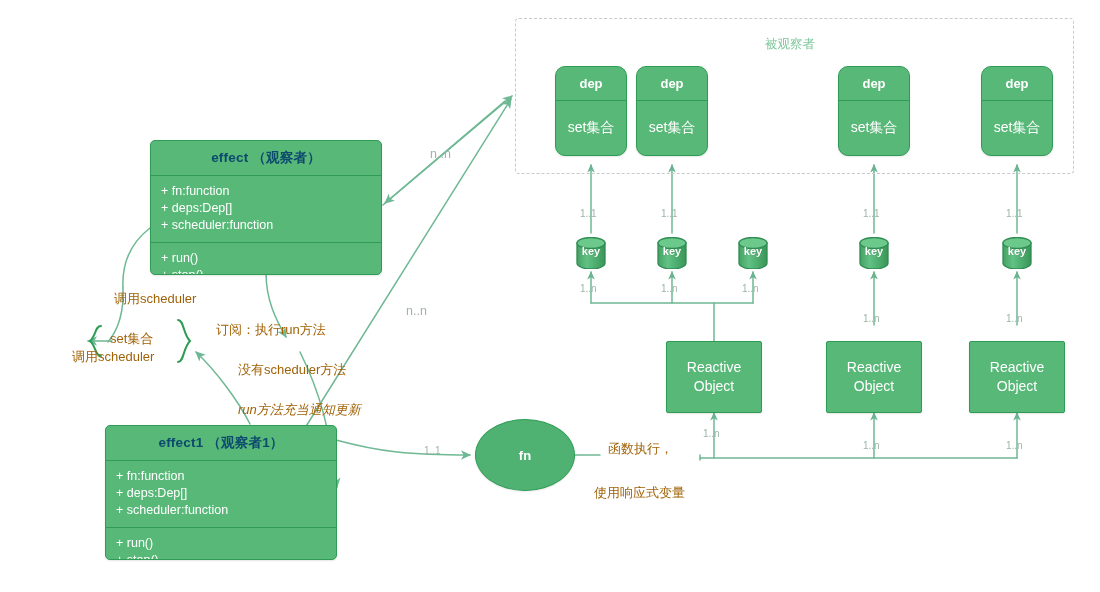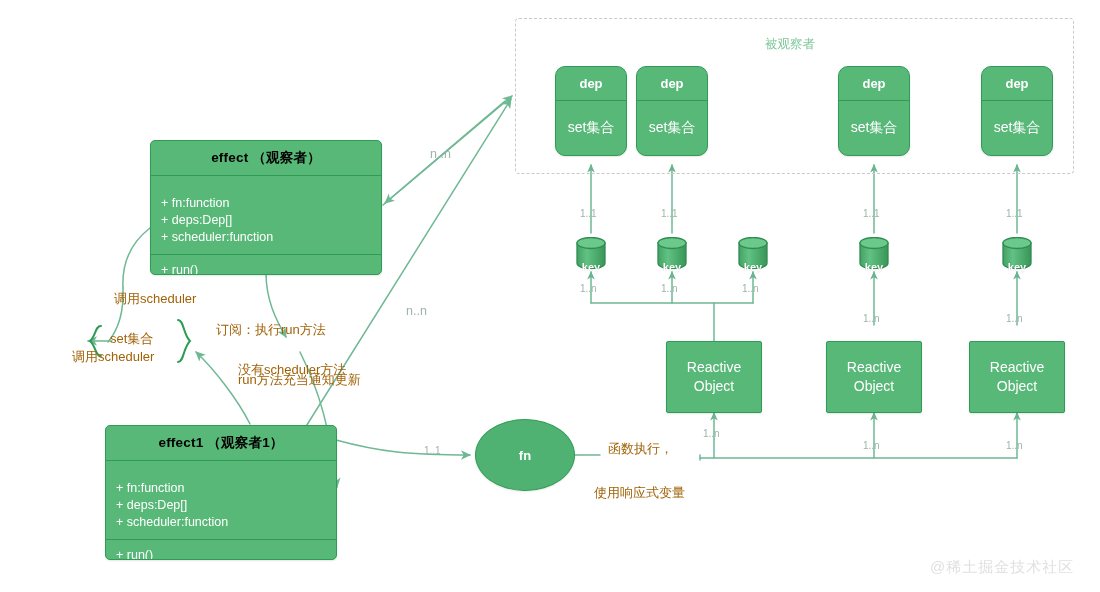--- a/index.html
+++ b/index.html
@@ -11,25 +11,25 @@
   svg.layer{position:absolute;left:0;top:0;width:1100px;height:592px;pointer-events:none;}
 
   
   .uml{
     position:absolute;box-sizing:border-box;
     border:1.5px solid #2f9c55;border-radius:5px;
     background:#58b878;overflow:hidden;
     box-shadow:0 1px 2px rgba(0,0,0,.10);
   }
   .uml .title{
-    text-align:center;color:#000000;font-weight:bold;font-size:13.5px;
+    text-align:center;color:#0c4a6e;font-weight:bold;font-size:13.5px;
     padding:8px 0 8px;border-bottom:1.4px solid #2f9c55;letter-spacing:.2px;
   }
   .uml .attrs{
-    padding:7px 10px 8px;border-bottom:1.4px solid #2f9c55;margin-top:12px;
+    padding:7px 10px 8px;border-bottom:1.4px solid #2f9c55;
   }
   .uml .ops{padding:7px 10px 8px;}
   .uml .row{
     color:#ffffff;font-size:12.5px;line-height:17px;white-space:nowrap;
   }
 
   
   .dep{
     position:absolute;box-sizing:border-box;width:72px;height:90px;
     border:1.5px solid #2f9c55;border-radius:10px;background:#58b878;
@@ -43,21 +43,21 @@
   .dep .dbody{
     flex:1;display:flex;align-items:center;justify-content:center;
     color:#fff;font-size:14px;
   }
 
   
   .keycyl{
     position:absolute;width:32px;height:32px;
   }
   .keycyl .klabel{
-    position:absolute;left:0;top:16px;width:32px;height:28px;
+    position:absolute;left:0;top:0;width:32px;height:28px;
     display:flex;align-items:center;justify-content:center;
     color:#ffffff;font-size:11px;font-weight:bold;z-index:3;
     text-shadow:0 0 1px rgba(0,0,0,.25);
   }
 
   
   .robj{
     position:absolute;box-sizing:border-box;width:96px;height:72px;
     border:1.5px solid #2f9c55;border-radius:2px;background:#58b878;
     display:flex;align-items:center;justify-content:center;text-align:center;
@@ -295,20 +295,19 @@
   <div class="txt" style="left:406px;top:303px;color:#9db5a8;font-size:12.5px;">n..n</div>
 
   <div class="txt" style="left:114px;top:290px;">调用scheduler</div>
 
   <div class="txt" style="left:110px;top:330px;">set集合</div>
   <div class="txt" style="left:72px;top:348px;">调用scheduler</div>
 
   <div class="txt" style="left:216px;top:321px;">订阅：执行run方法</div>
 
   <div class="txt" style="left:238px;top:361px;">没有scheduler方法</div>
-  <div class="txt" style="left:238px;top:371px;">run方法充当通知更新</div>
+  <div class="txt" style="left:238px;top:401px;font-style:italic;">run方法充当通知更新</div>
 
   <div class="txt" style="left:608px;top:440px;">函数执行，</div>
   <div class="txt" style="left:594px;top:458px;margin-top:26px;">使用响应式变量</div>
 
-  <div class="watermark" style="left:930px;top:558px;">@稀土掘金技术社区</div>
 
 </div>
 
 </body></html>

